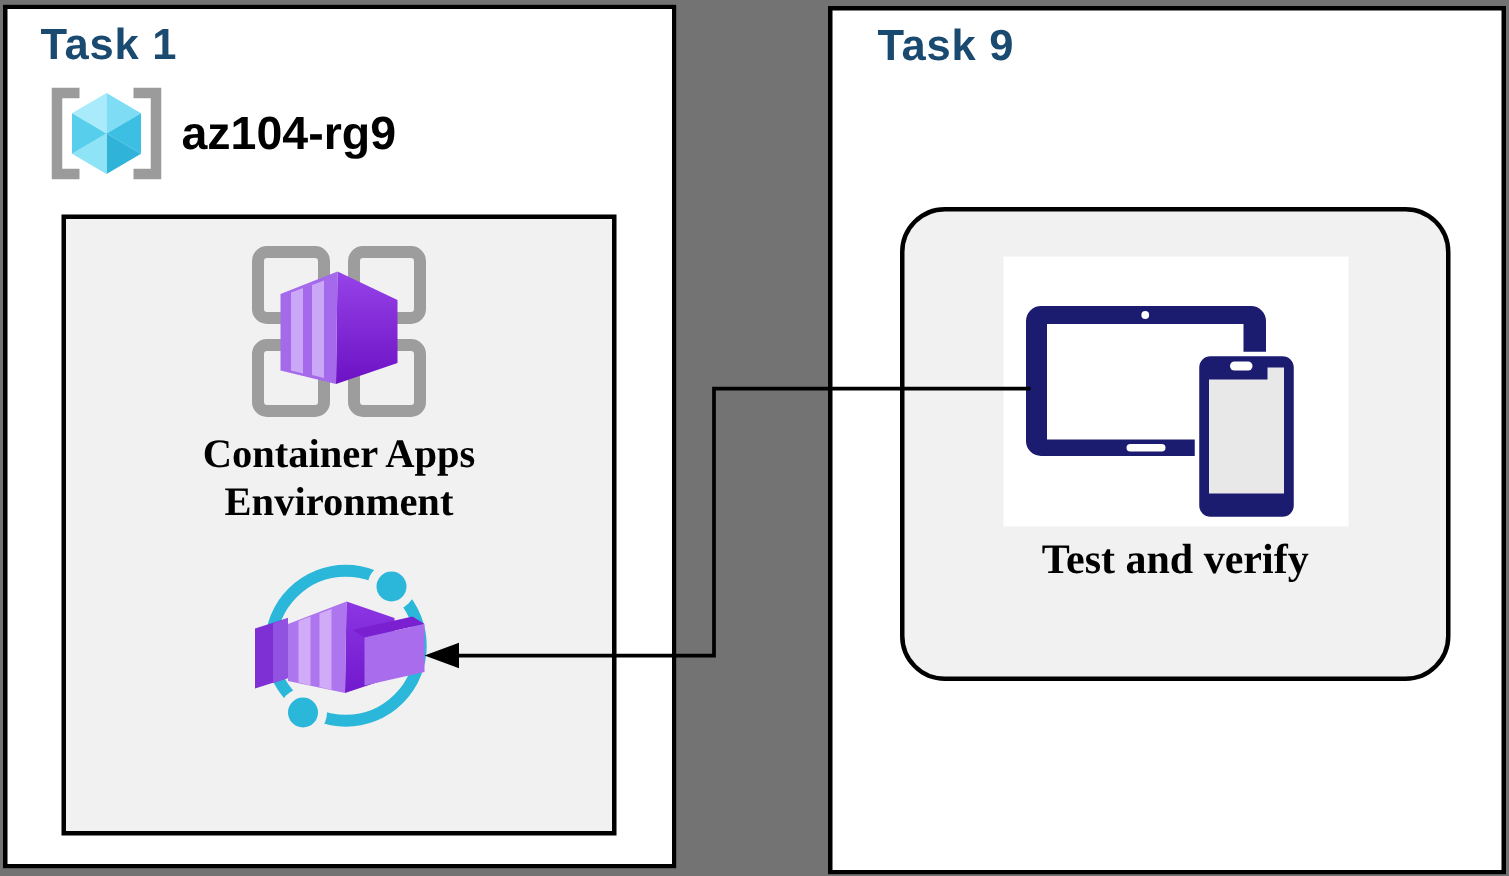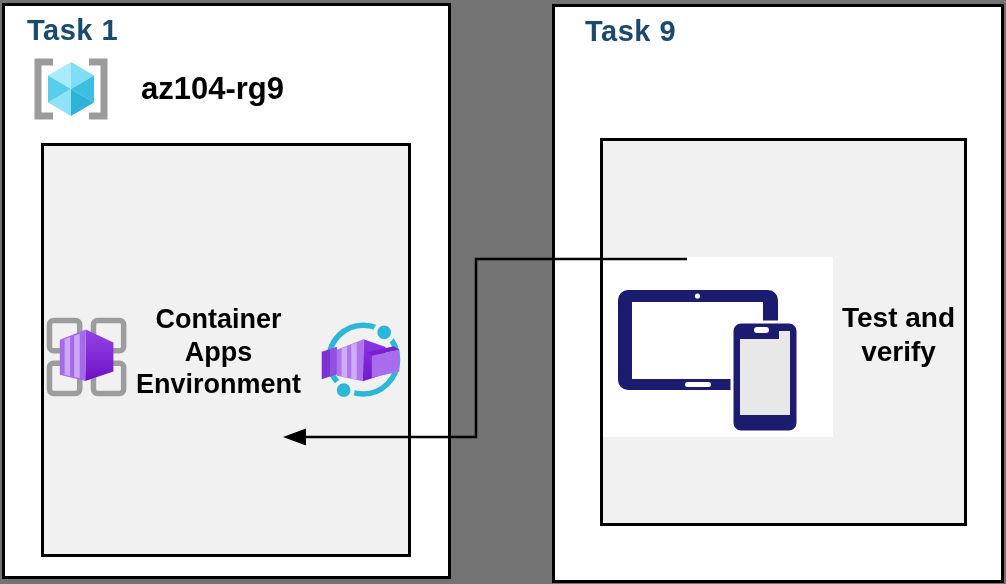--- a/index.html
+++ b/index.html
@@ -9,28 +9,28 @@
 
   .panel { position:absolute; border:3px solid #000; background:#fff; }
   .task1 { left:2px; top:3px; width:449px; height:576px; }
   .task2 { left:552px; top:4px; width:452px; height:579px; }
 
   .task-title { position:absolute; font-size:29px; font-weight:bold;
                 color:var(--title-text,#1a4a70); letter-spacing:0.5px; }
   .task1 .task-title { left:22px; top:8px; }
   .task2 .task-title { left:30px; top:8px; }
 
-  .rg-row { position:absolute; left:24px; top:52px; display:flex; align-items:center; gap:28px; }
+  .rg-row { position:absolute; left:24px; top:52px; display:flex; align-items:center; gap:8px; }
   .rg-name { font-size:31px; font-weight:bold; color:#000; }
 
   .inner { position:absolute; border:3px solid #000;
            background:var(--inner-box-fill,#f1f1f1);
-           display:flex; flex-direction:row; align-items:center; }
+           display:flex; flex-direction:column; align-items:center;font-family:Liberation Serif, serif; }
   .inner1 { left:36px; top:137px; width:370px; height:414px; }
-  .inner2 { left:45px; top:131px; width:367px; height:388px; }
+  .inner2 { left:45px; top:131px; width:367px; height:316px;border-radius:30px; }
 
   .label { font-weight:bold; font-size:27px; color:#000; text-align:center; line-height:1.2; }
   .env-icon   { margin-top:14px; }
   .env-label  { margin-top:4px; width:260px; }
   .app-icon   { margin-top:24px; margin-left:13px; }
   .app-label  { margin-top:2px; }
   .verify-label { margin-top:6px; font-size:28px; }
 
   .plate { margin-top:30px; width:230px; height:180px; background:#fff;
            display:flex; align-items:center; justify-content:center; }

